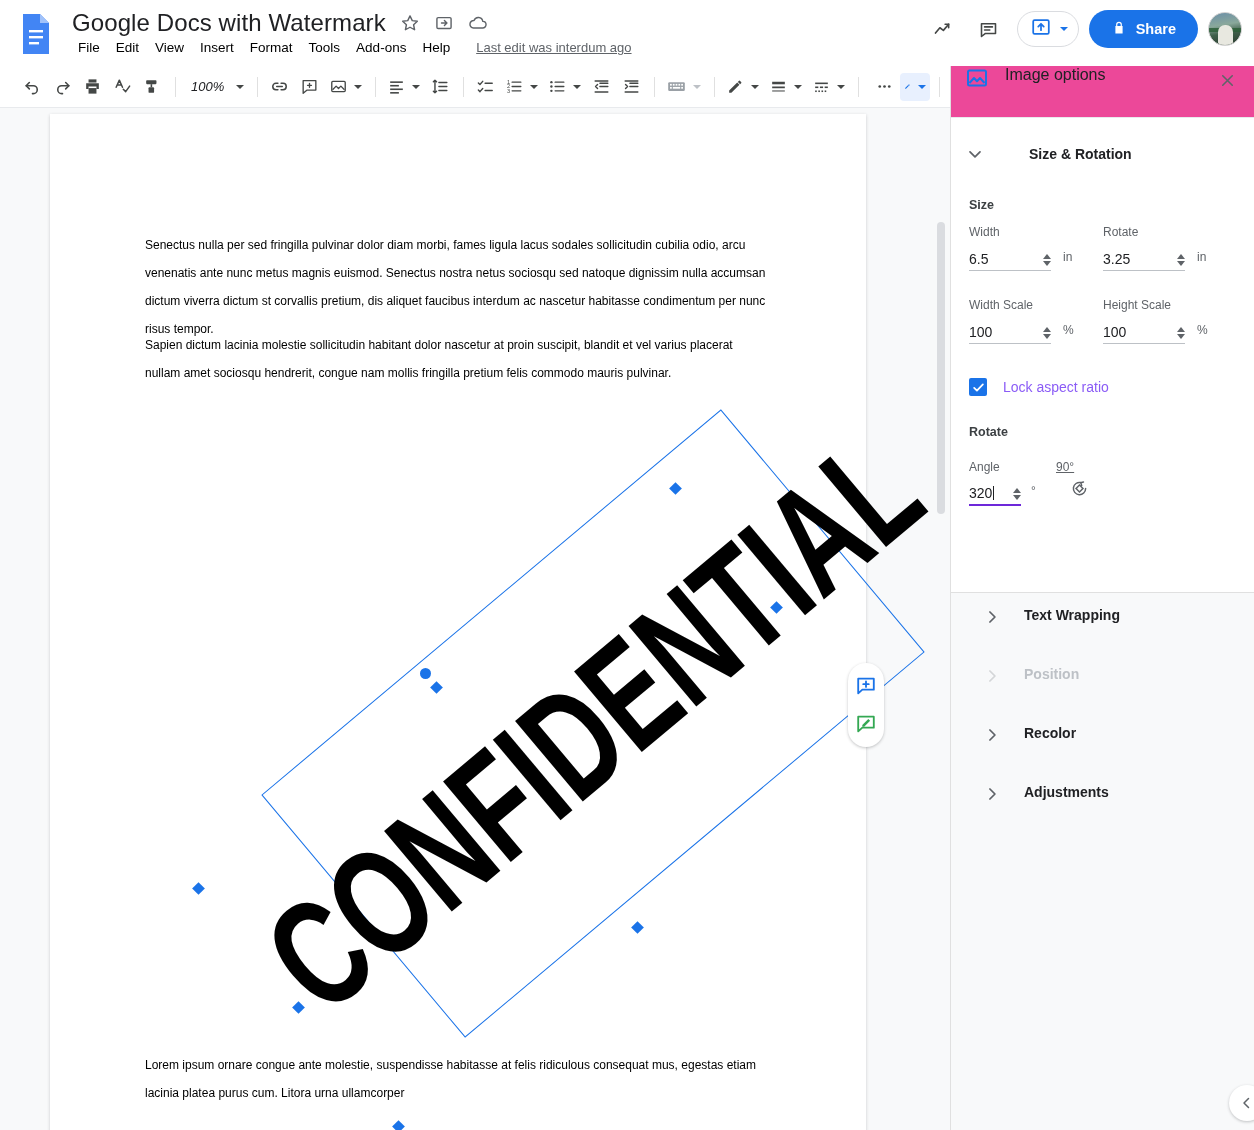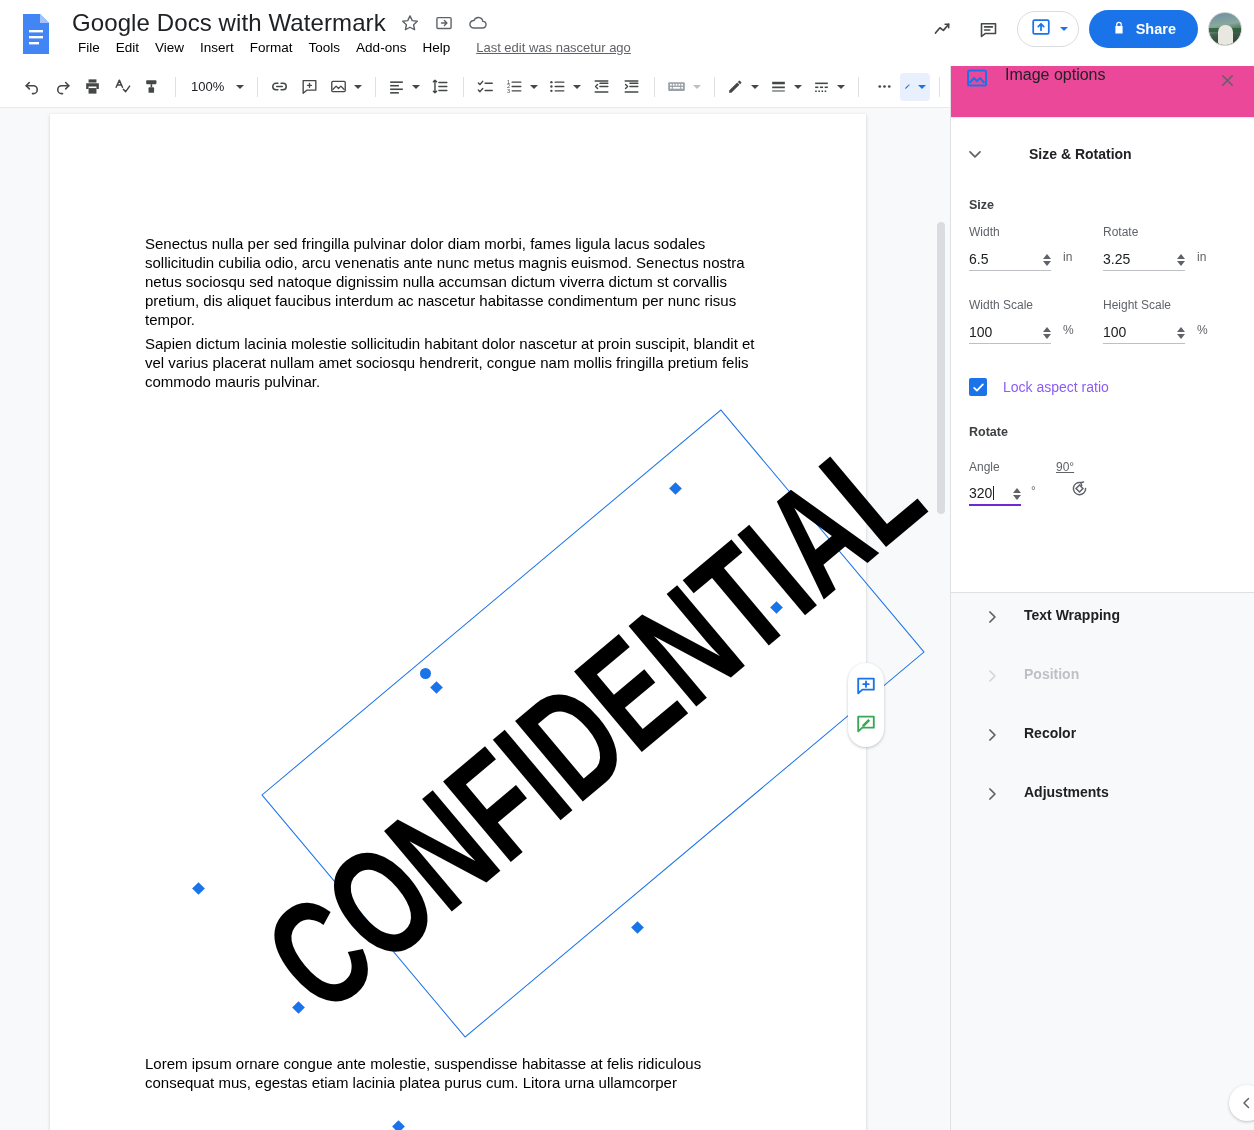--- a/index.html
+++ b/index.html
@@ -95,35 +95,35 @@
     border-right: 4px solid transparent; border-top: 4px solid #444746;
     margin-left: 2px; flex: none;
   }
   .caret.blue { border-top-color: #1a73e8; }
   .caret.gray { border-top-color: #bdc1c6; }
   .tbsep {
     width: 1px; height: 20px; background: #e0e0e0; margin: 0 7px; flex: none;
   }
   .zoom-box {
     display: flex; align-items: center; gap: 2px; padding: 0 4px 0 8px;
-    height: 26px; border-radius: 4px; cursor: pointer; margin-right: 2px;
+    height: 26px; border-radius: 4px; cursor: pointer; margin-right: 2px; font-style: italic;
   }
   .zoom-val { font-size: 13px; color: #202124; }
 
   
   .canvas {
     position: absolute; left: 0; top: 108px; width: 950px; height: 1022px;
     background: #f8f9fa; overflow: hidden;
   }
   .page {
     position: absolute; left: 50px; top: 6px; width: 816px; height: 1060px;
     background: #ffffff; box-shadow: 0 1px 3px rgba(60,64,67,.24);
   }
   .para {
-    position: absolute; font-size: 15px; line-height: 19px;
+    position: absolute; font-size: 12px; line-height: 28px;
     color: #000; width: 625px; left: 95px;
   }
   .para-1 { top: 105px; }
   .para-2 { top: 205px; }
   .para-3 { top: 925px; }
 
   
   .wm-wrap {
     position: absolute; left: 98px; top: 256px;
     width: 680px; height: 640px; pointer-events: none;
@@ -301,21 +301,21 @@
 
   <div class="menu-row">
     <span class="menu-item">File</span>
     <span class="menu-item">Edit</span>
     <span class="menu-item">View</span>
     <span class="menu-item">Insert</span>
     <span class="menu-item">Format</span>
     <span class="menu-item">Tools</span>
     <span class="menu-item">Add-ons</span>
     <span class="menu-item">Help</span>
-    <span class="last-edit">Last edit was nascetur ago</span>
+    <span class="last-edit">Last edit was interdum ago</span>
   </div>
 
   <div class="topbar-right">
     <div class="tb-icon-btn">
       <svg viewBox="0 0 24 24" fill="none" stroke="#444746" stroke-width="1.9" width="21" height="21">
         <path d="M4 16l5-6 4 3 6-7" stroke-linecap="round" stroke-linejoin="round"></path>
         <path d="M15 6h4v4" stroke-linecap="round" stroke-linejoin="round"></path>
       </svg>
     </div>
     <div class="tb-icon-btn">

